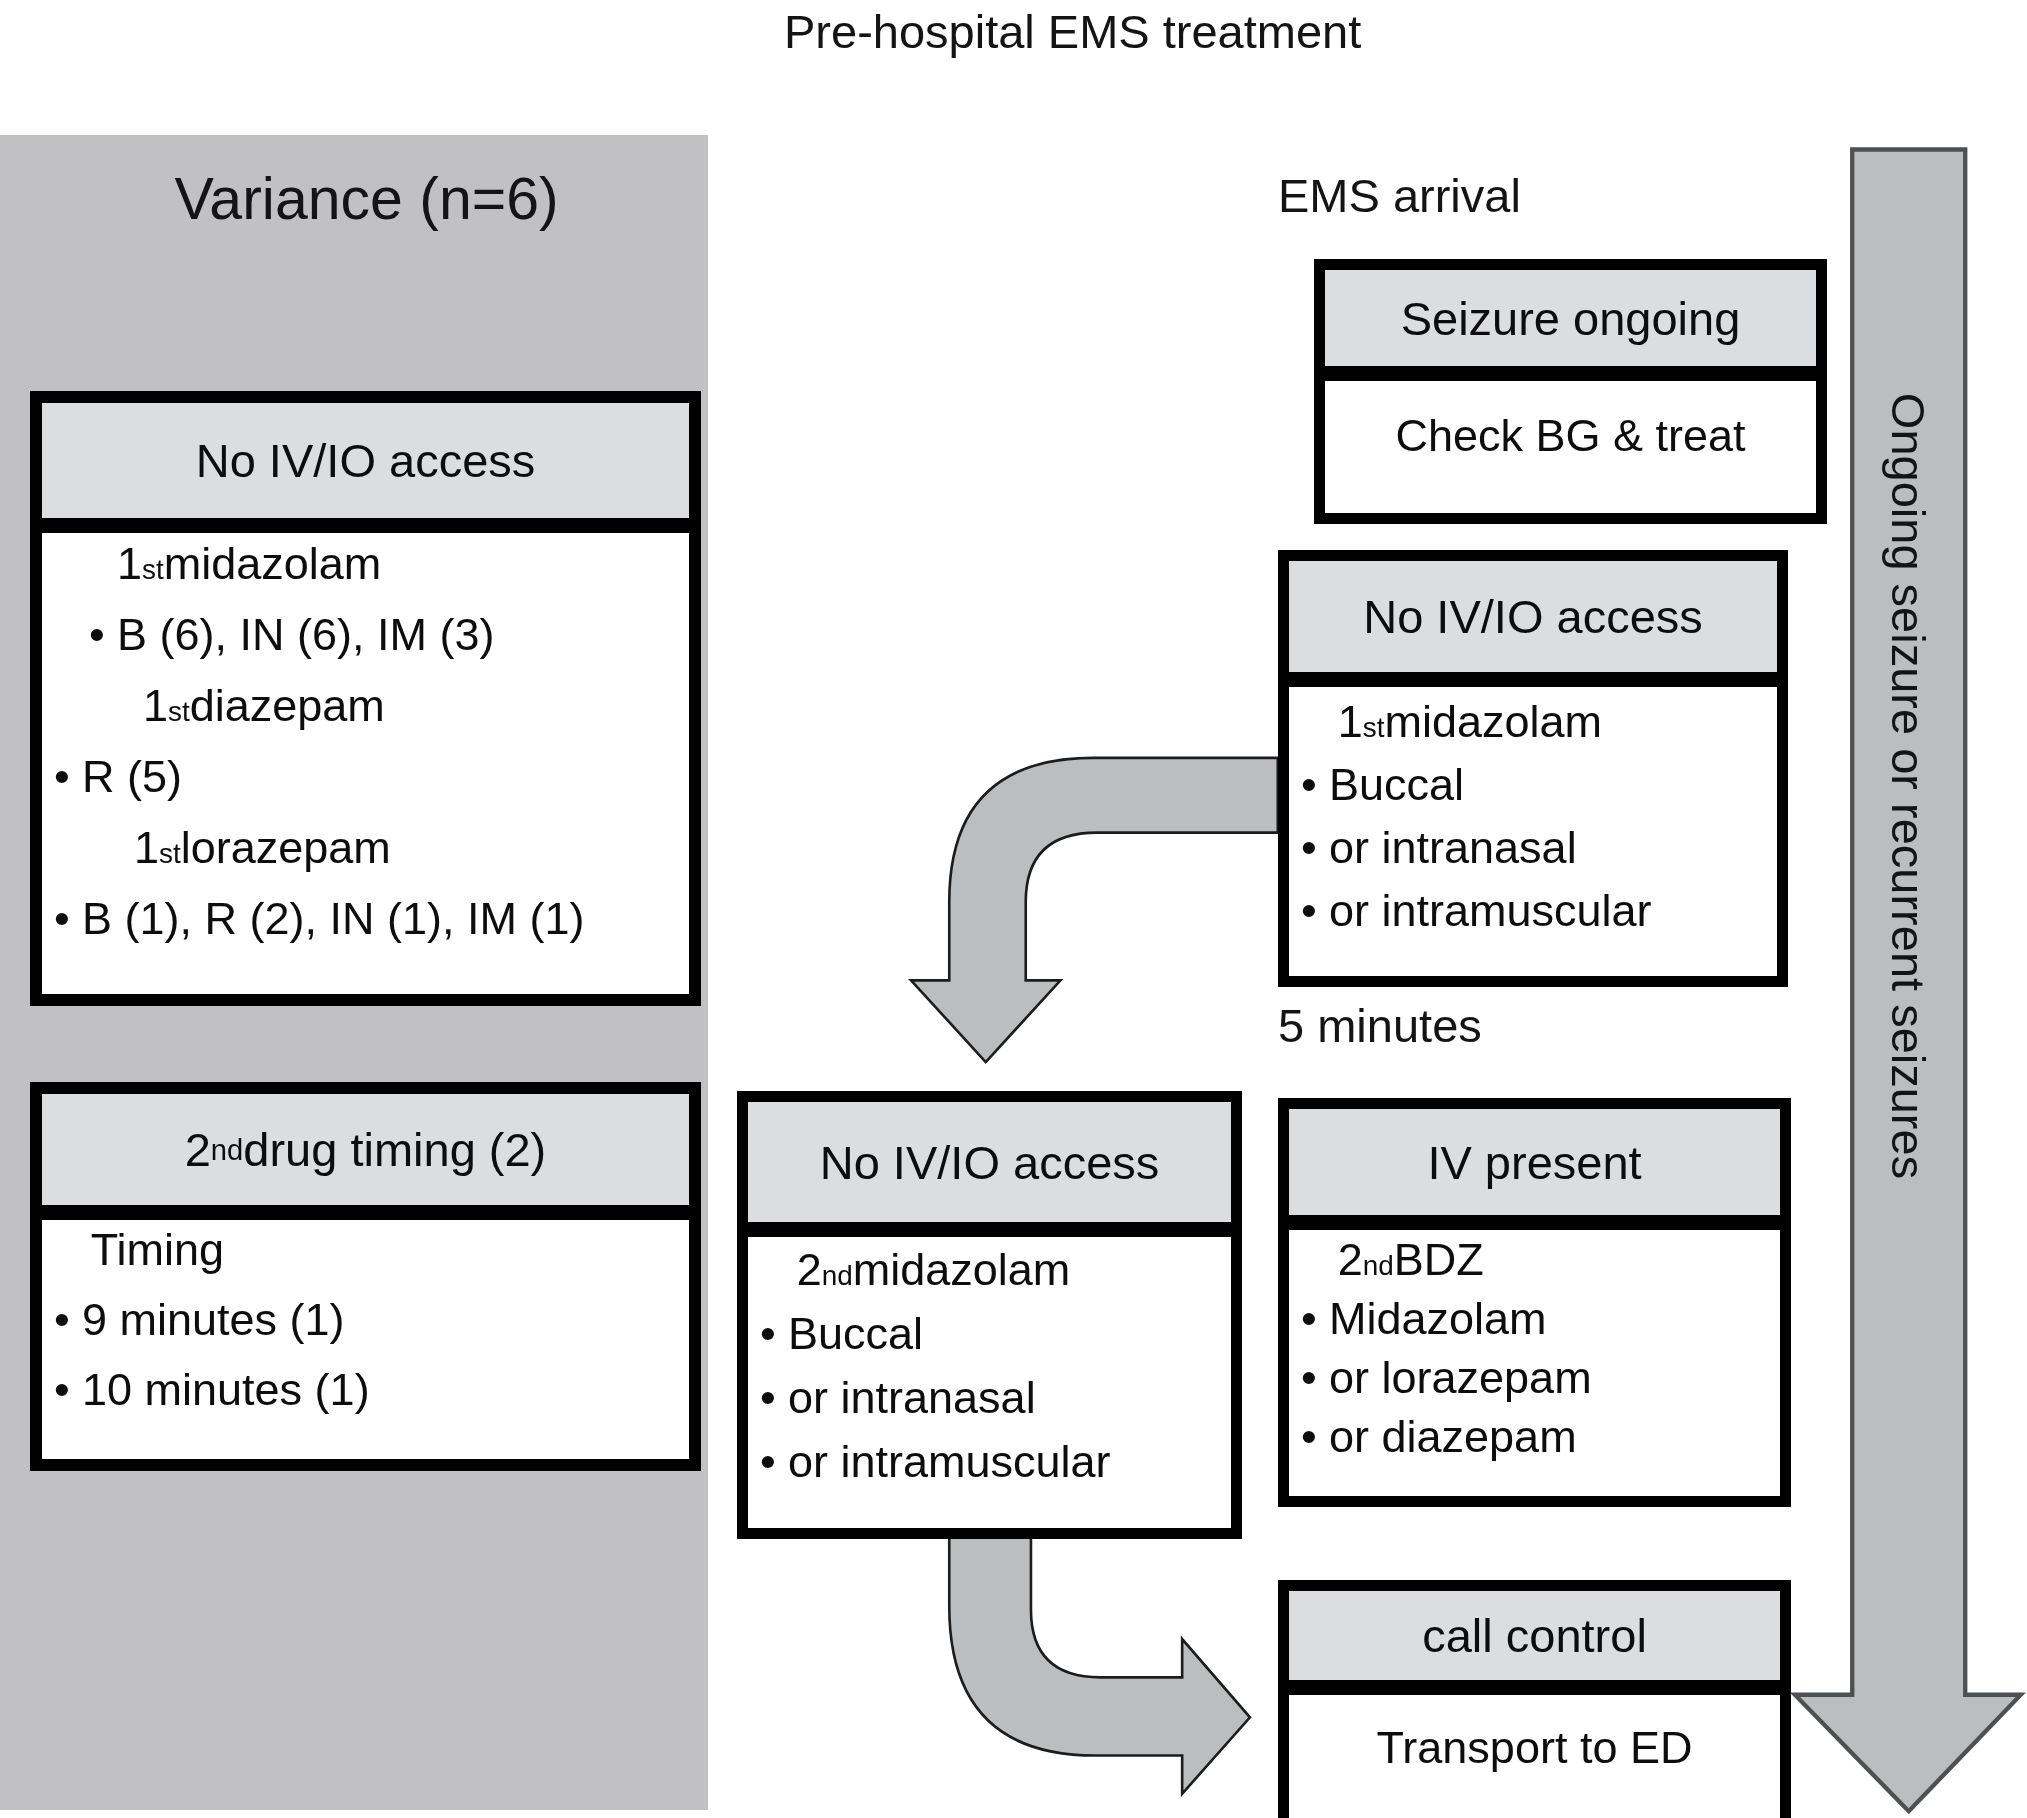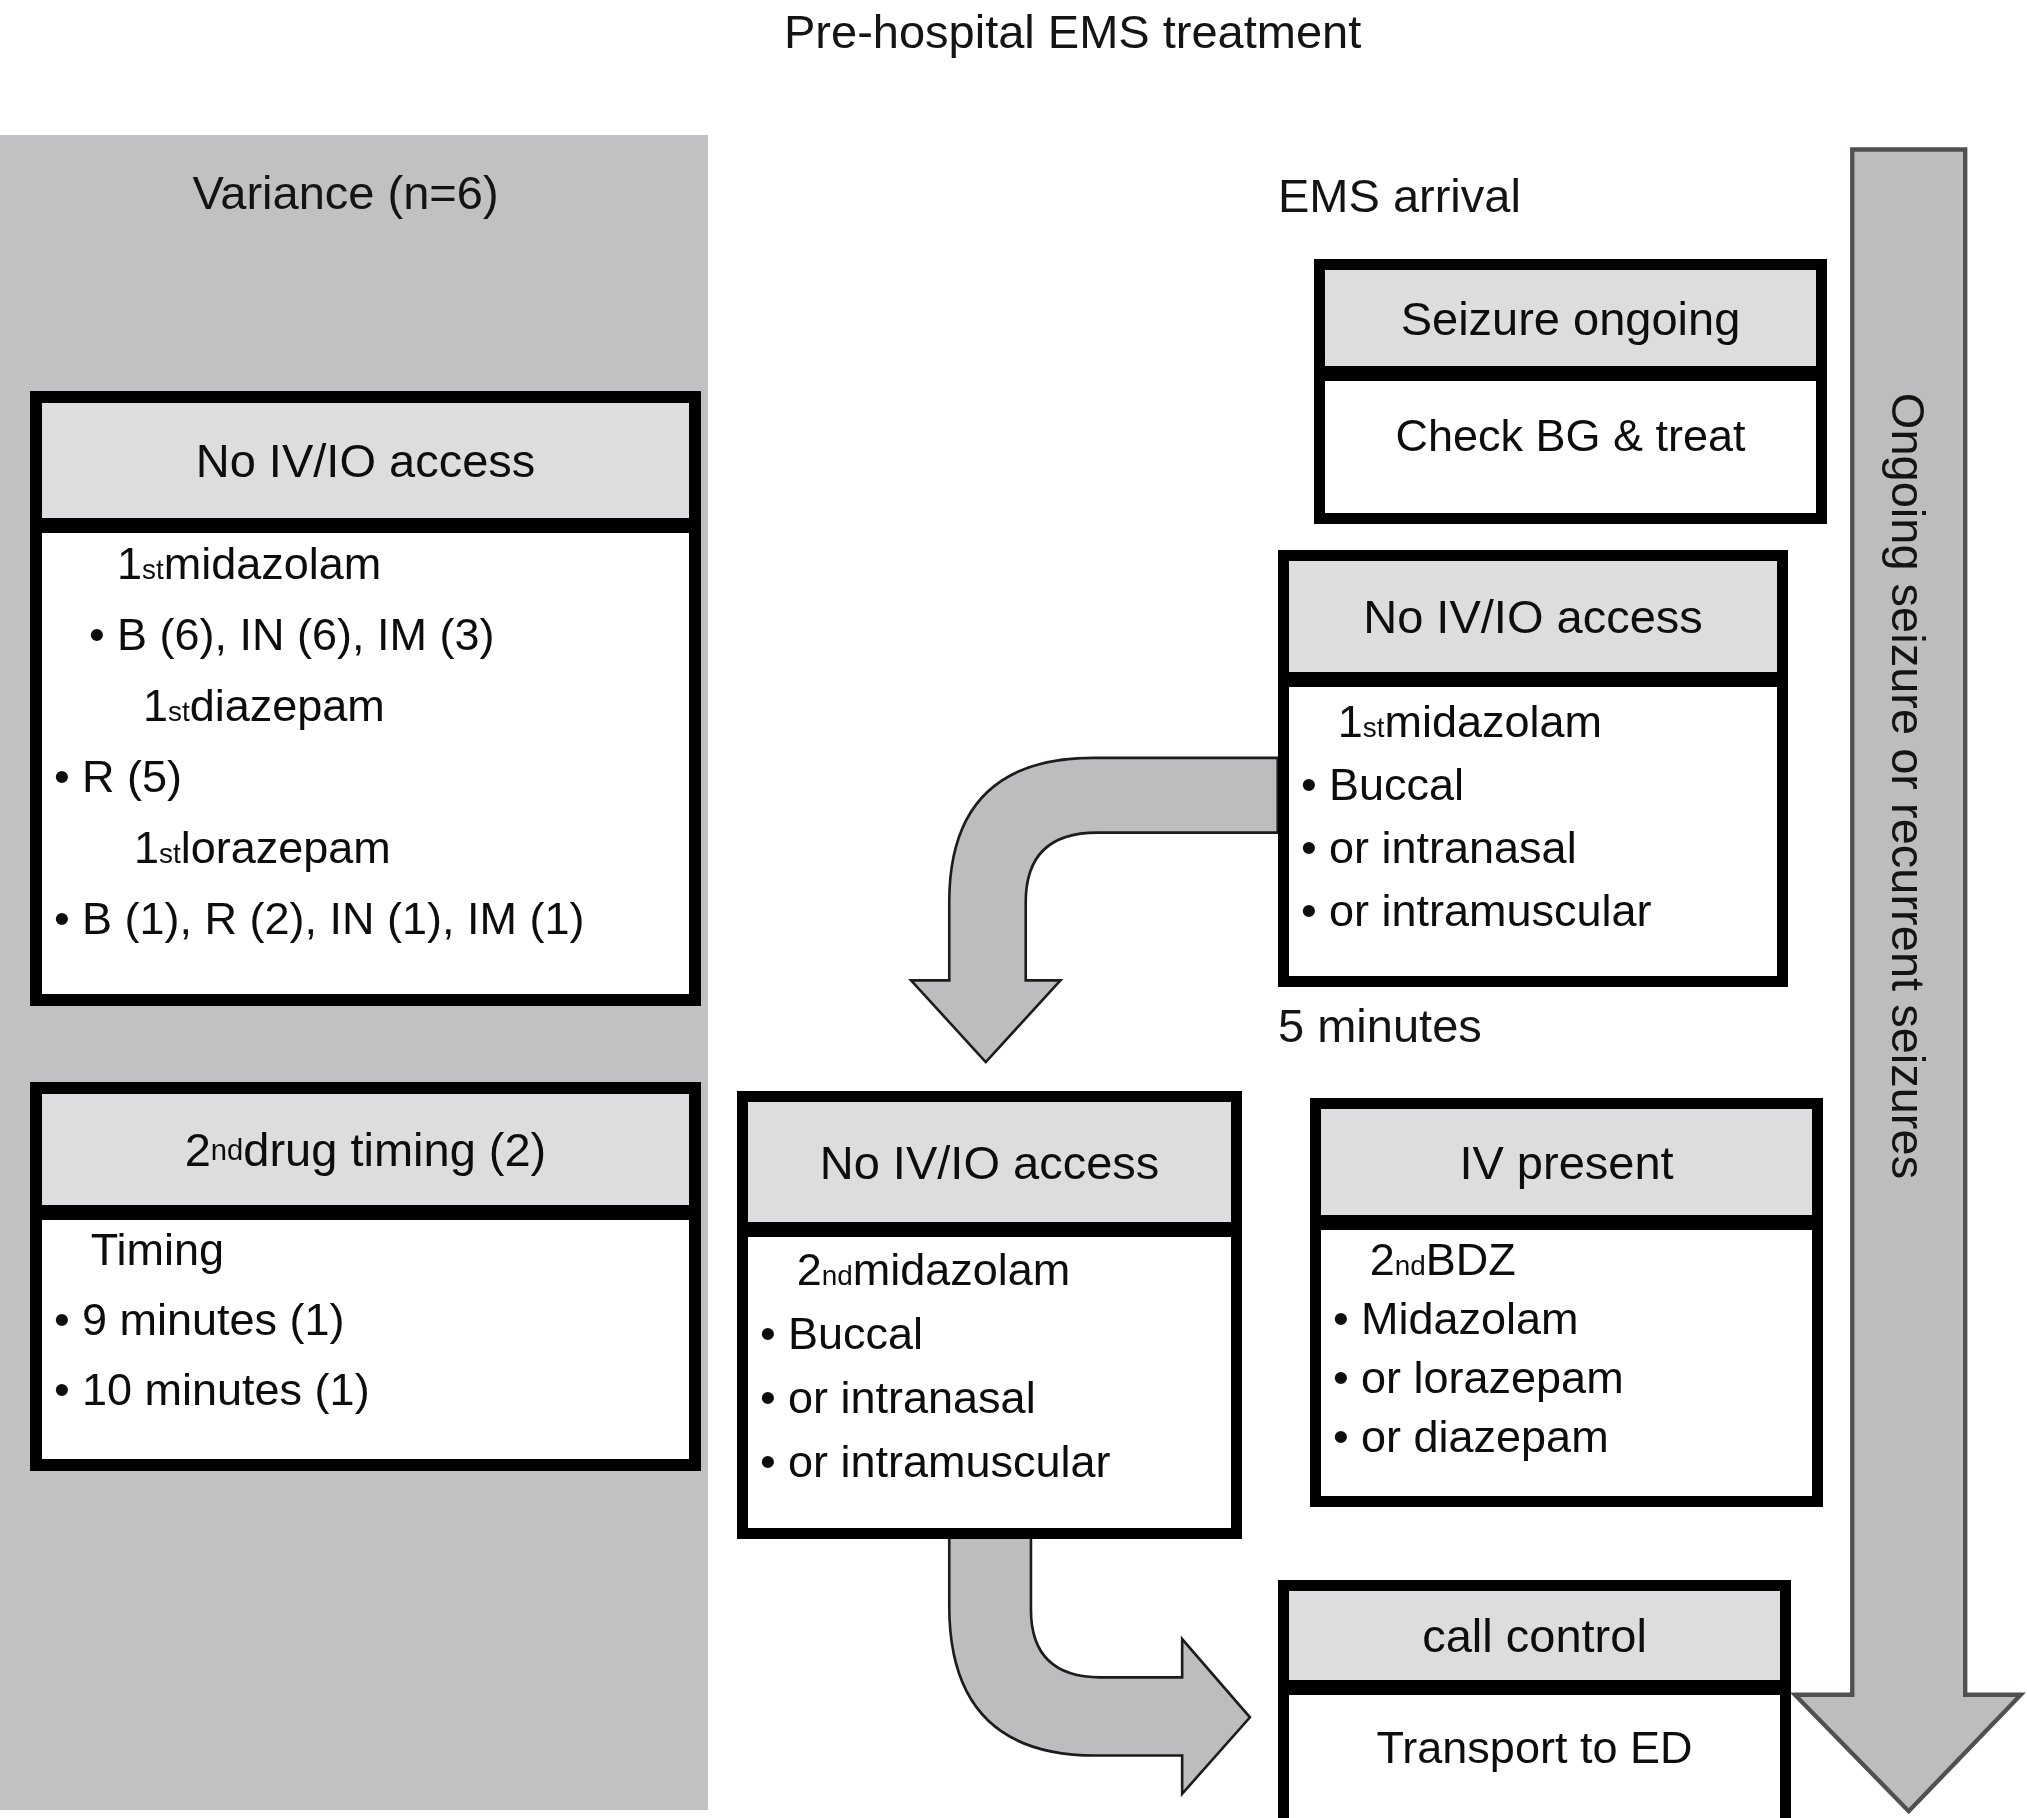--- a/index.html
+++ b/index.html
@@ -3,21 +3,21 @@
 <meta charset="utf-8">
 <style>
   html,body{margin:0;padding:0;background:#fff;}
   #canvas{
     position:relative;width:2028px;height:1819px;background:#ffffff;overflow:hidden;
     font-family:"Liberation Sans","DejaVu Sans",sans-serif;color:#101010;
   }
   .abs{position:absolute;}
   #page-title{left:749px;top:3.5px;font-size:47px;white-space:nowrap;color:#141414;margin-left:35px;}
   #variance-panel{left:0;top:135px;width:708px;height:1675px;background:#c1c1c3;}
-  .panel-heading{left:22px;top:165px;width:647px;text-align:center;font-size:47px;color:#141414;}
+  .panel-heading{left:43px;top:165px;width:647px;text-align:center;font-size:59px;color:#141414;}
   .flow-label{font-size:47px;color:#141414;}
   #ems-arrival-label{left:1278px;top:168px;width:417px;}
   #five-minutes-label{left:1278px;top:998px;width:435px;}
 
   .box{position:absolute;background:#ffffff;border:11.3px solid #000;}
   .box.lft{border-width:12px;}
   .hdr{background:#dcddde;border-bottom:15.6px solid #000;display:flex;align-items:center;justify-content:center;font-size:47px;color:#0d0d0d;}
   .bdy{font-size:45px;color:#0d0d0d;}
   .bdy.center{display:flex;align-items:center;justify-content:center;}
   .line{display:flex;align-items:baseline;white-space:nowrap;}
@@ -186,21 +186,21 @@
           <span class="blt">•</span>
           <span>or intranasal</span>
         </div>
       <div class="line p0">
           <span class="blt">•</span>
           <span>or intramuscular</span>
         </div>
     </div>
   </div>
 
-  <div class="box" id="iv-present-box" style="left:1310px;top:1098px;width:491px;height:387px;">
+  <div class="box" id="iv-present-box" style="left:1278px;top:1098px;width:491px;height:387px;">
     <div class="hdr">IV present</div>
     <div class="bdy">
       <div class="line p10">
           <span class="blt"></span>
           <span>2</span>
           <sup>nd</sup>
           <span> BDZ</span>
         </div>
       <div class="line p0">
           <span class="blt">•</span>

